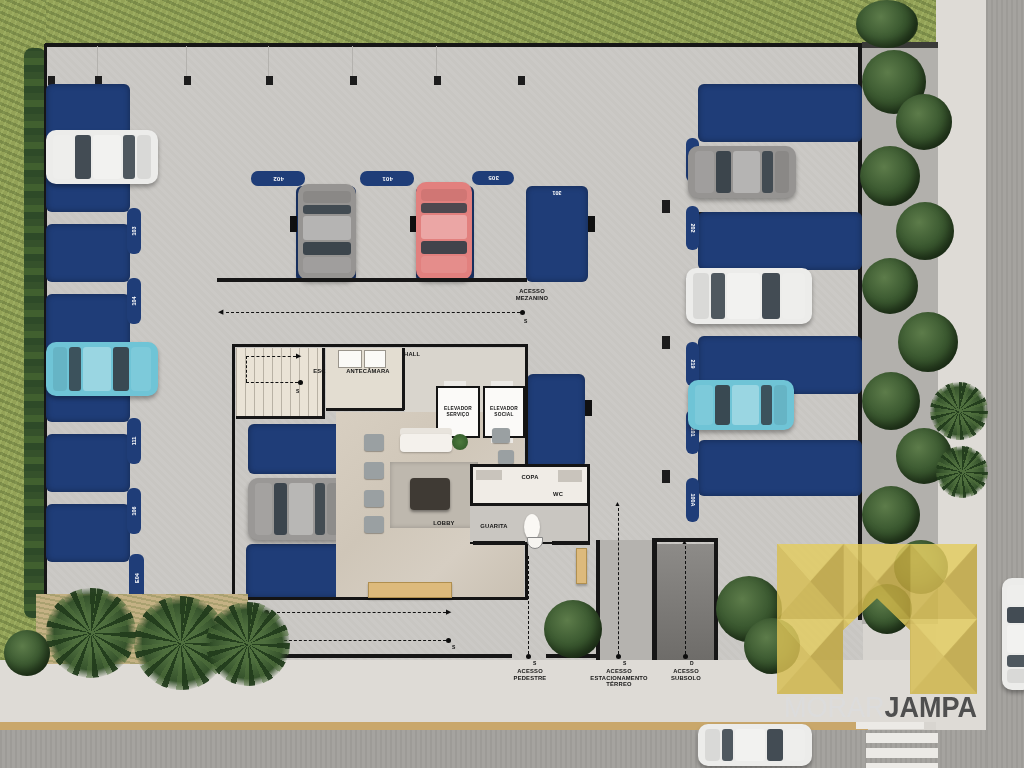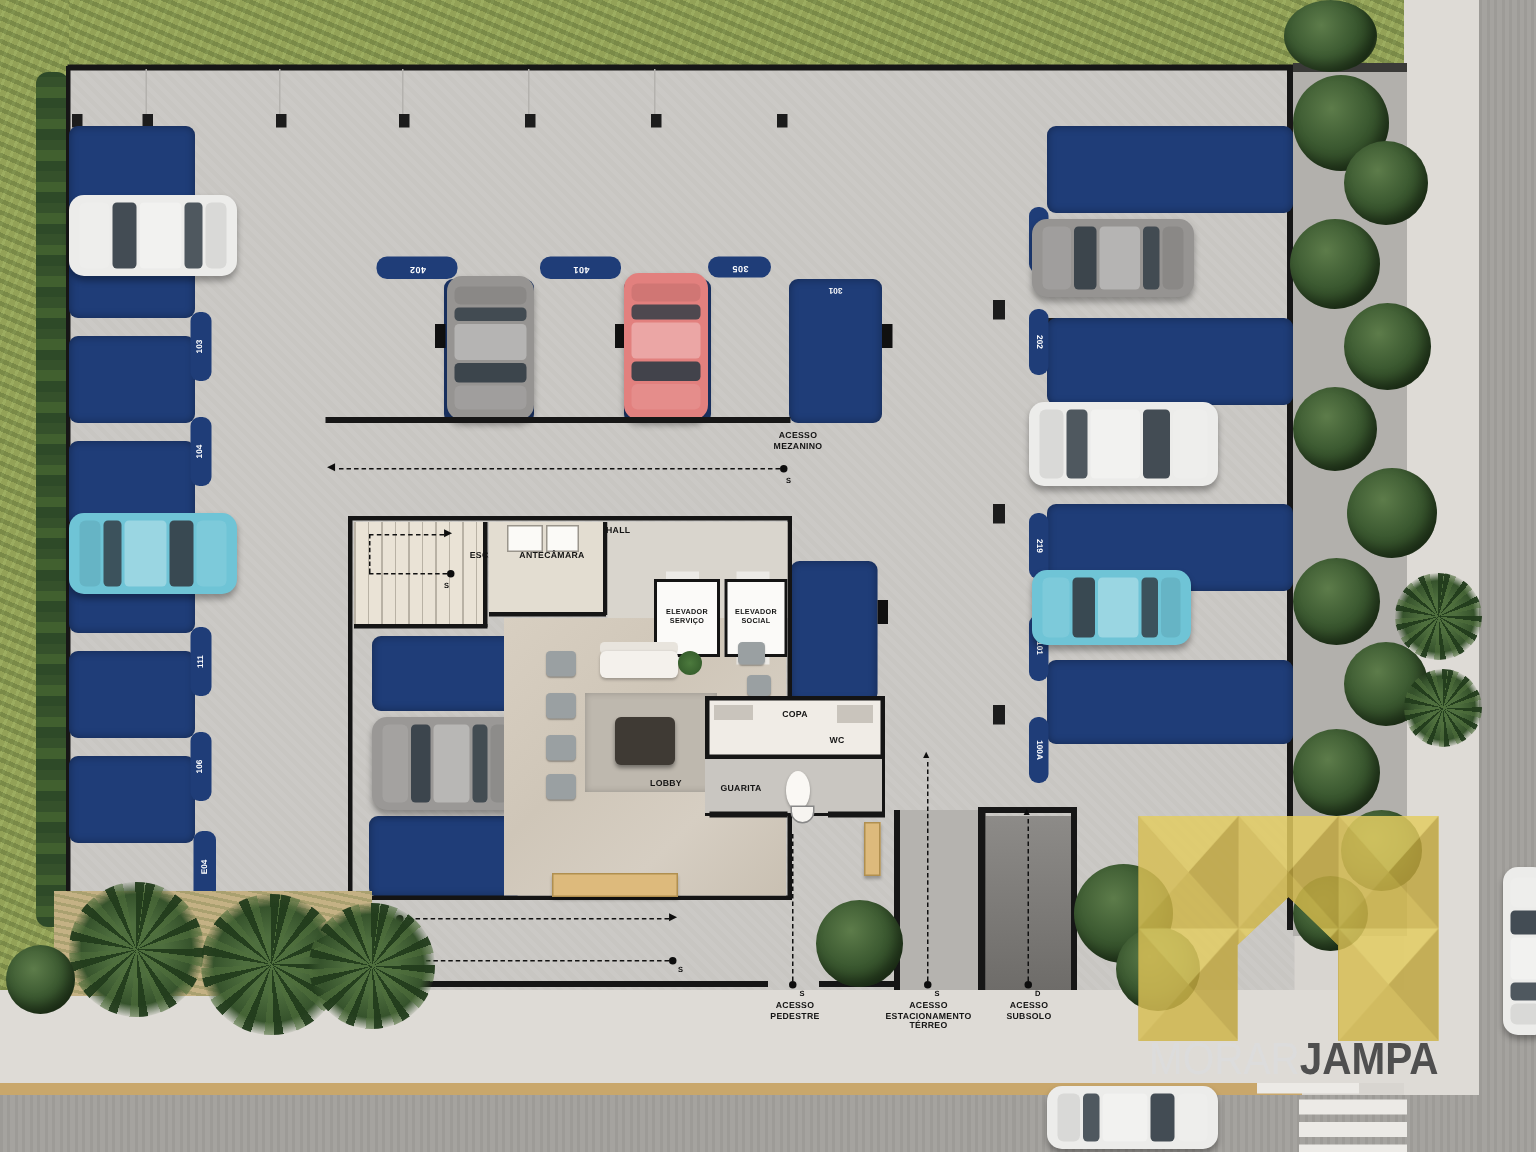--- a/index.html
+++ b/index.html
@@ -413,21 +413,21 @@
       <div class="trunk"></div>
     </div>
   <div class="car v" style="left:1002px;top:578px;width:30px;height:112px;background:#ececea;">
     <div class="hood"></div>
       <div class="glass"></div>
       <div class="roof"></div>
       <div class="glass2"></div>
       <div class="trunk"></div>
     </div>
 
-  <div class="abs" style="left:758px;top:544px;width:220px;height:200px;z-index:60;">
+  <div class="abs" style="left:776px;top:544px;width:220px;height:200px;z-index:60;">
     <svg width="202" height="150" viewBox="0 0 200 150" style="position:absolute;left:0;top:0;opacity:.84;">
       <defs>
         <pattern id="facets" width="66.7" height="75" patternUnits="userSpaceOnUse">
           <polygon points="0,0 66.7,0 33.3,37.5" fill="#e3cd62"></polygon>
           <polygon points="66.7,0 66.7,75 33.3,37.5" fill="#c0a63f"></polygon>
           <polygon points="0,75 66.7,75 33.3,37.5" fill="#cfb64a"></polygon>
           <polygon points="0,0 0,75 33.3,37.5" fill="#d8bf55"></polygon>
         </pattern>
       </defs>
       <path d="M0,0 H200 V150 H133 V86 L100,54 L66,86 V150 H0 Z" fill="#cdb448"></path>

